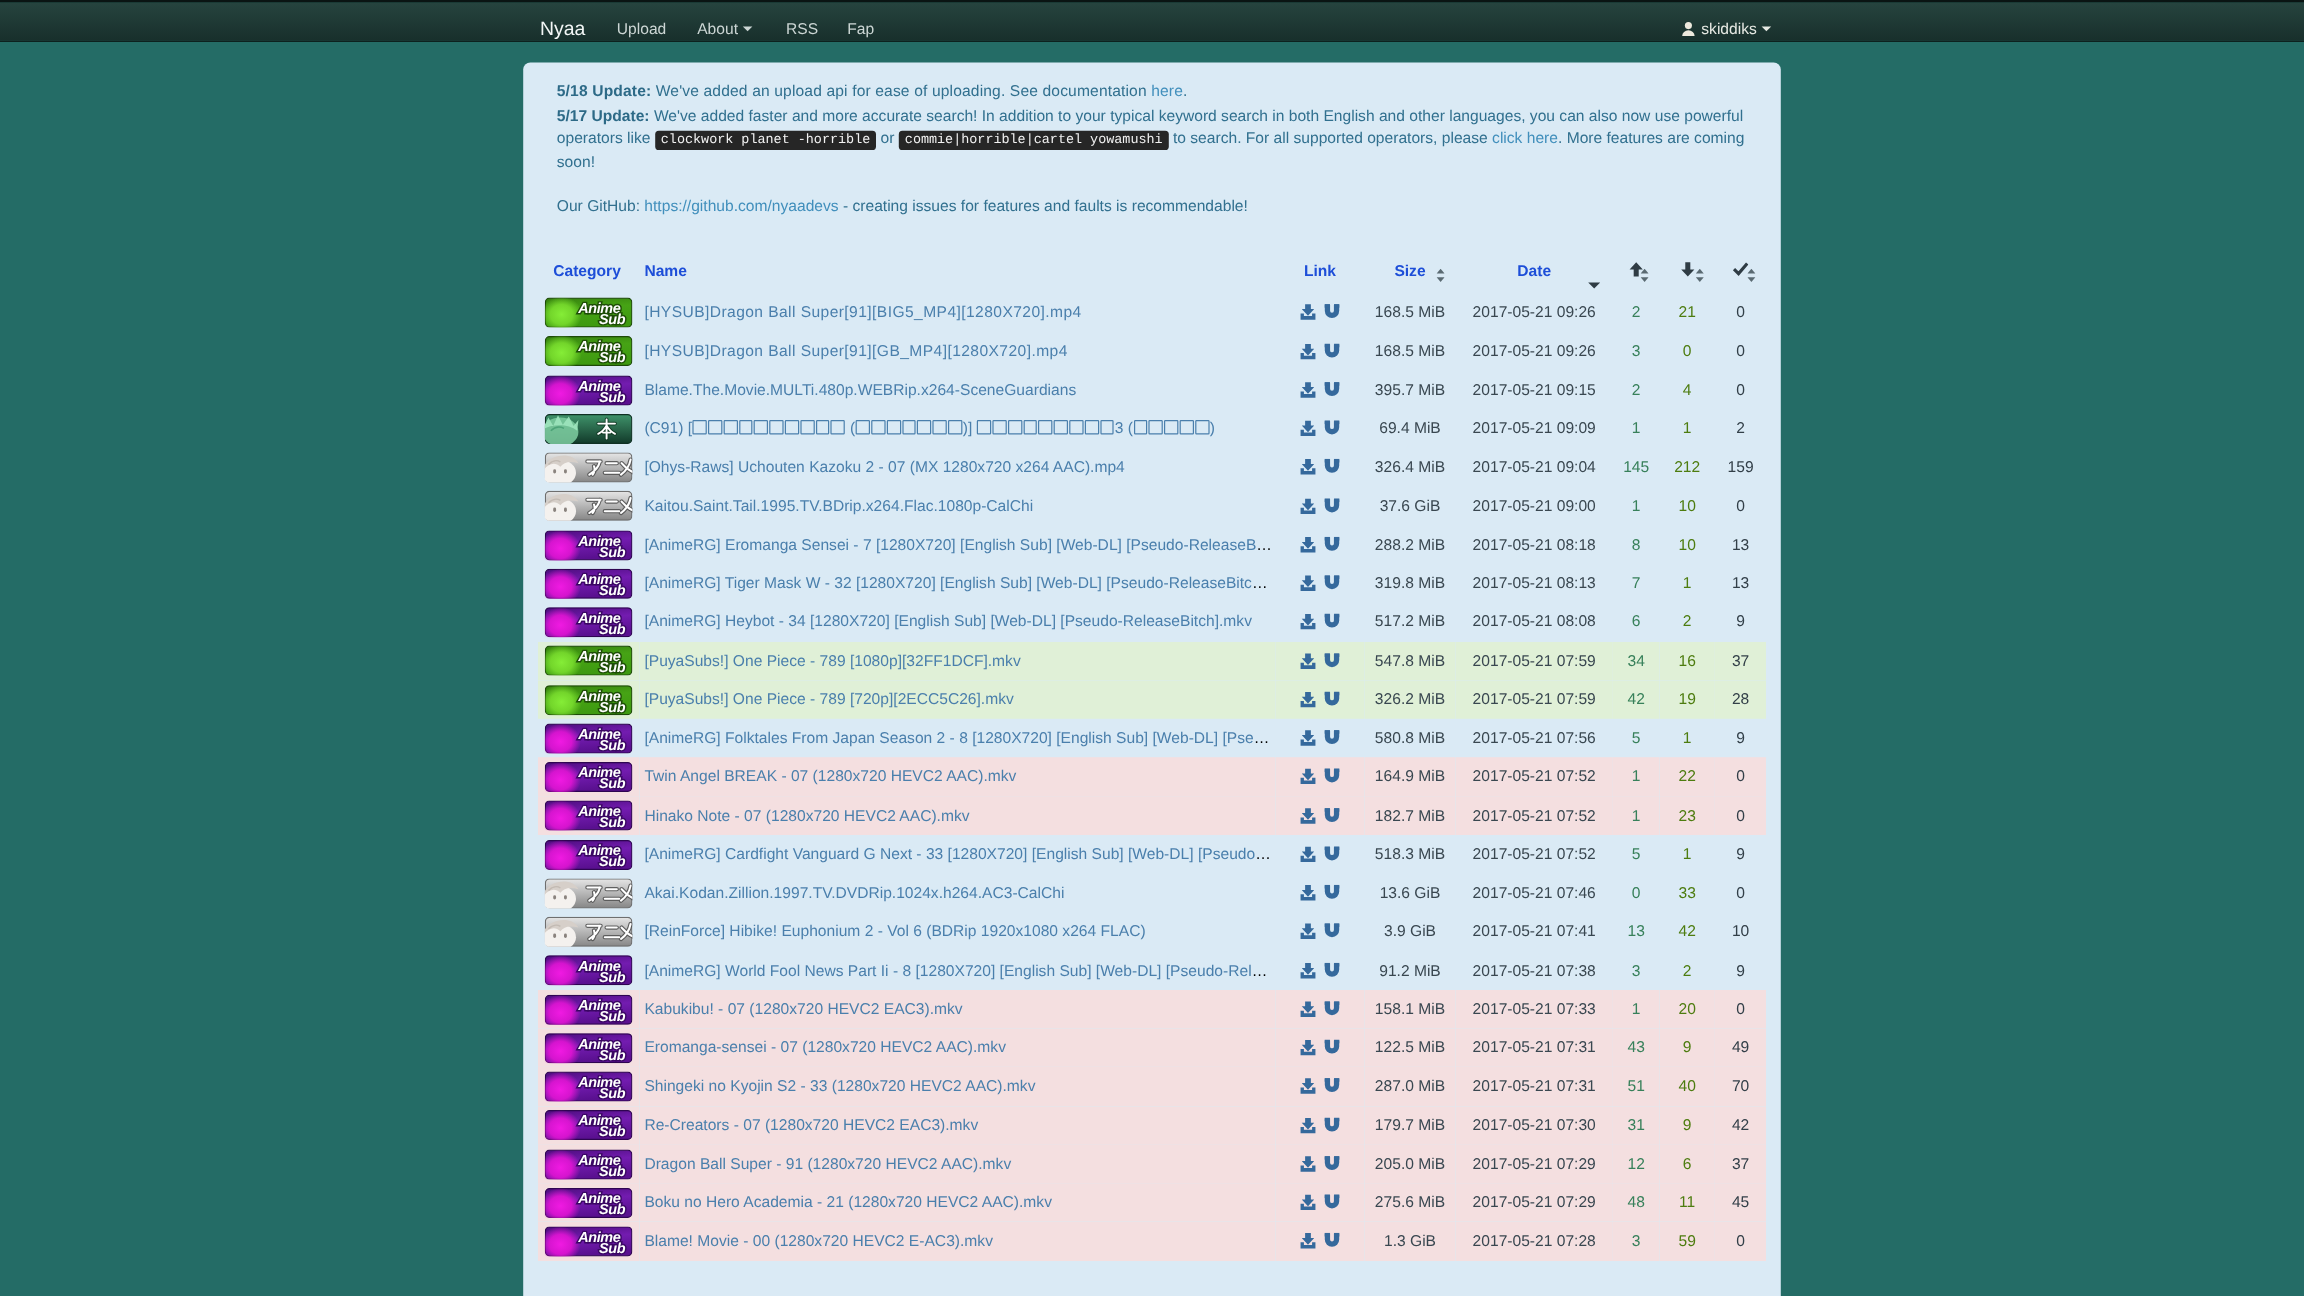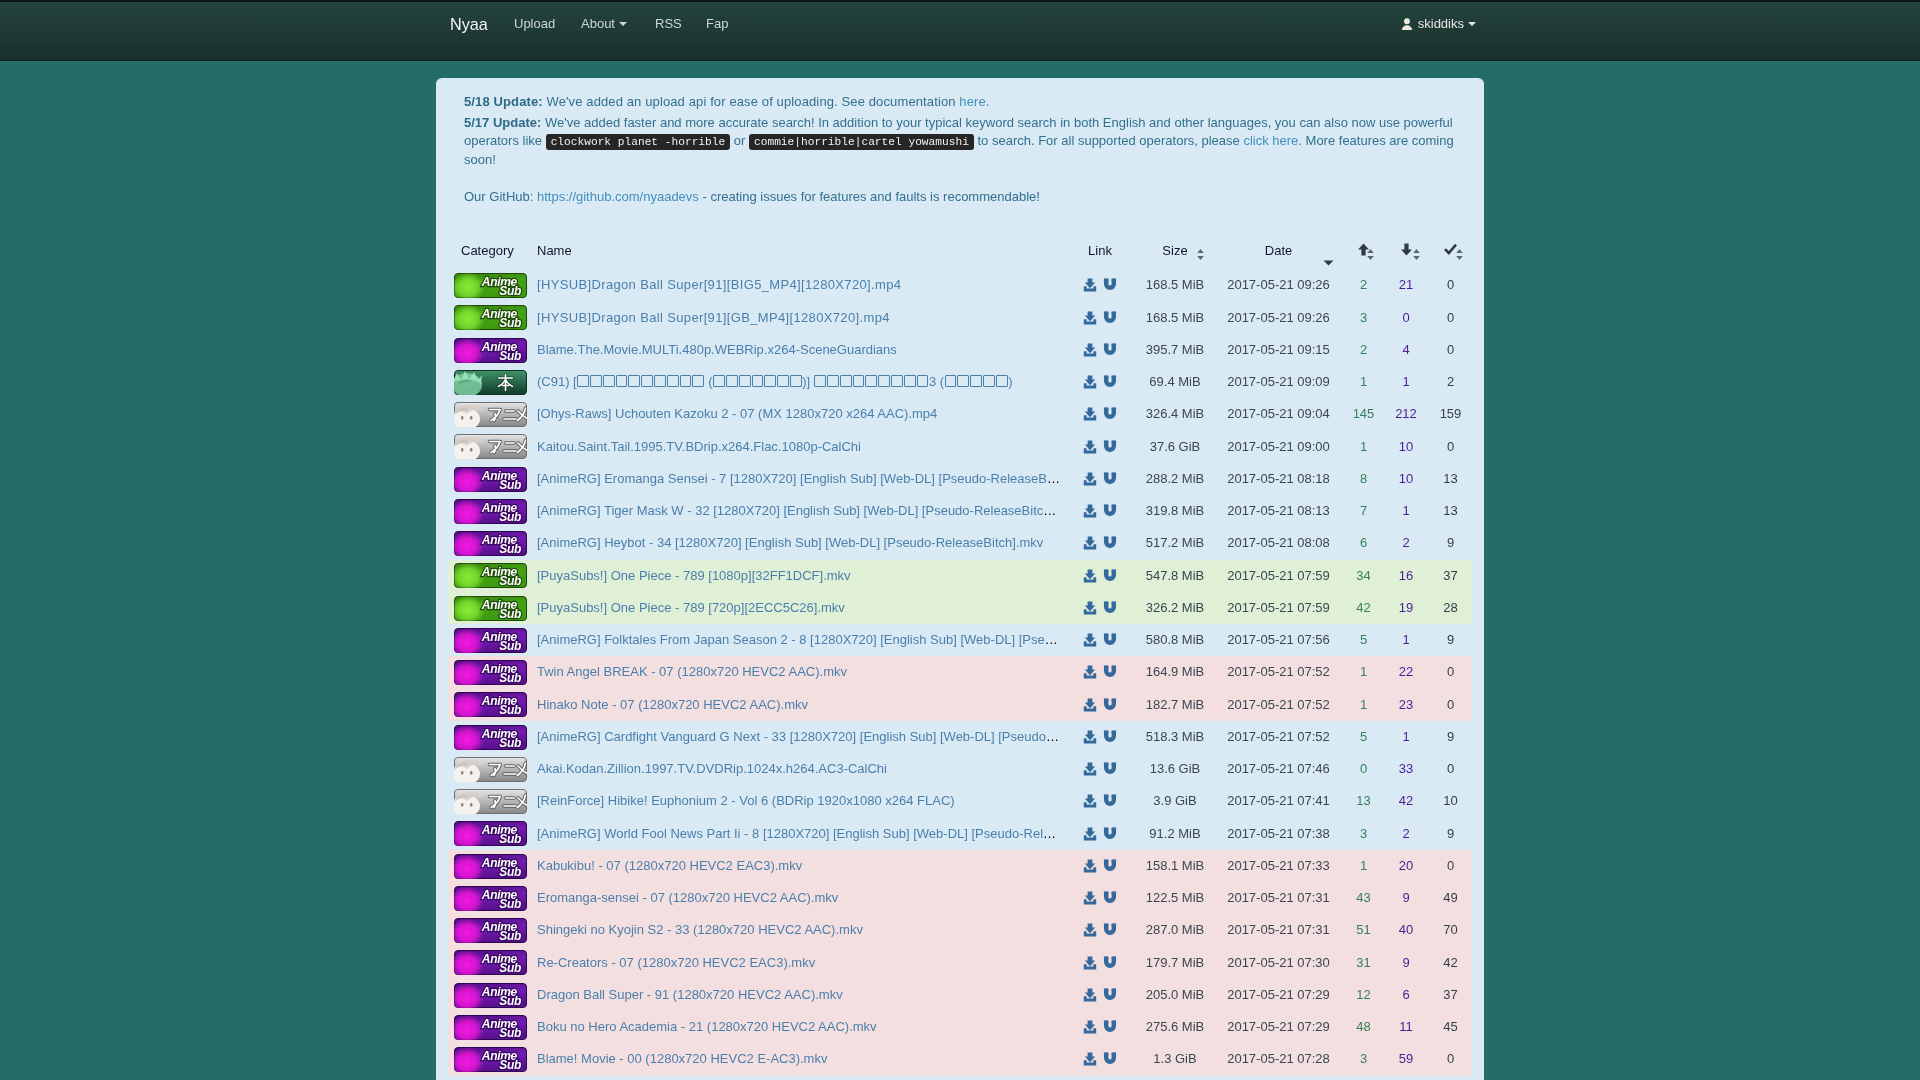--- a/index.html
+++ b/index.html
@@ -1,47 +1,47 @@
 <!DOCTYPE html>
 <html><head><meta charset="utf-8"><title>Nyaa</title><style>
 *{box-sizing:border-box}
 html,body{margin:0;padding:0;background:#246C66;font-family:"Liberation Sans",sans-serif;height:1080px;overflow:hidden}
-#nav{height:61px;border-top:2px solid #0a1413;border-bottom:1px solid #0d211e;background:linear-gradient(#26443f,#182f2b)}
+#nav{height:35px;border-top:2px solid #0a1413;border-bottom:1px solid #0d211e;background:linear-gradient(#26443f,#182f2b)}
 #navin{width:1048px;margin:0 auto;position:relative;height:44px}
 .brand{position:absolute;left:14px;top:0;line-height:44px;font-size:16.2px;color:#f2f6f5}
 .nl{position:absolute;top:0;line-height:44px;font-size:13px;color:#ccd6d4}
 .crt{display:inline-block;width:0;height:0;border-left:4px solid transparent;border-right:4px solid transparent;border-top:4px solid #ccd6d4;vertical-align:2px;margin-left:4px}
 #sform{position:absolute;left:405px;top:7px;height:30px;display:flex}
 #sform input{width:222px;height:30px;border:1px solid #bbb;border-right:none;border-radius:4px 0 0 4px;padding:0 12px;font-size:13px;font-family:"Liberation Sans",sans-serif;color:#999;outline:none}
 .sel{height:30px;background:#fff;border:1px solid #bbb;border-right:none;font-size:13px;color:#333;line-height:28px;padding-left:22px;position:relative}
 .sel .sc{position:absolute;right:14px;top:13px;width:0;height:0;border-left:3.5px solid transparent;border-right:3.5px solid transparent;border-top:4px solid #333}
 #sel1{width:107px}#sel2{width:153px}
 #sbtn{width:40px;height:30px;background:#2b6c65;border:1px solid #235c56;border-radius:0 4px 4px 0;display:flex;align-items:center;justify-content:center}
 #user{position:absolute;right:8px;top:0;line-height:44px;font-size:13px;color:#e6e9e3}
 #wrap{width:1048px;margin:17px auto 0;background:#daeaf5;border-radius:6px 6px 0 0;height:1100px;padding-top:15px;overflow:hidden}
 #intro{padding:0 28px;font-size:13px;line-height:17.3px;color:#31708f}
 #intro p{margin:0 0 4px}
 #intro b{color:#2d6a87}
 .lk{color:#418fbc}
 code{font-family:"Liberation Mono",monospace;font-size:11.2px;background:#262626;color:#f2f2f2;padding:2px 5px;border-radius:3px}
 table{width:1024px;margin:32px auto 0;border-collapse:collapse;table-layout:fixed;font-size:13px}
-th{height:32px;font-weight:normal;color:#0f172a;position:relative;text-align:center;padding:6px 0 0 0;vertical-align:top}
+th{height:32px;font-weight:bold;color:#1d4ed8;position:relative;text-align:center;padding:6px 0 0 0;vertical-align:top}
 th.h1{text-align:left;padding-left:13px}th.h2{text-align:left;padding-left:4px}
 .si{position:absolute;right:9px;top:11px}
 .cd{position:absolute;right:10px;top:17px}
 td{height:32.25px;padding:0 8px;vertical-align:middle;overflow:hidden;line-height:32.25px}
 .tc{padding:0 0 0 6px}
 .ci{display:block;margin-top:0px}
 .tn{white-space:nowrap;text-overflow:ellipsis;padding:0 3px 0 4px}
 .tn a{color:#4a7fac;text-decoration:none}
 .tl{text-align:center}
 .li{vertical-align:-3px;margin:0 3px}
 .tz,.td2{color:#394750;text-align:center}
 .ts{color:#37805a;text-align:center}
-.tle{color:#4c1d95;text-align:center}
+.tle{color:#4d7c0f;text-align:center}
 .tco{color:#323f48;text-align:center}
 tr.rs{background:#e0f0d7}
 tr.rd{background:#f4dfe0}
 .tf{display:inline-block;width:11.8px;height:12px;border:1px solid #4a7fac;margin:0 0.5px;vertical-align:-1px;border-radius:1px}
 </style></head><body>
 <div id="nav">
     <div id="navin">
 <span class="brand">Nyaa</span>
 <span class="nl" style="left:78px">Upload</span>
 <span class="nl" style="left:145px">About<span class="crt"></span></span>

